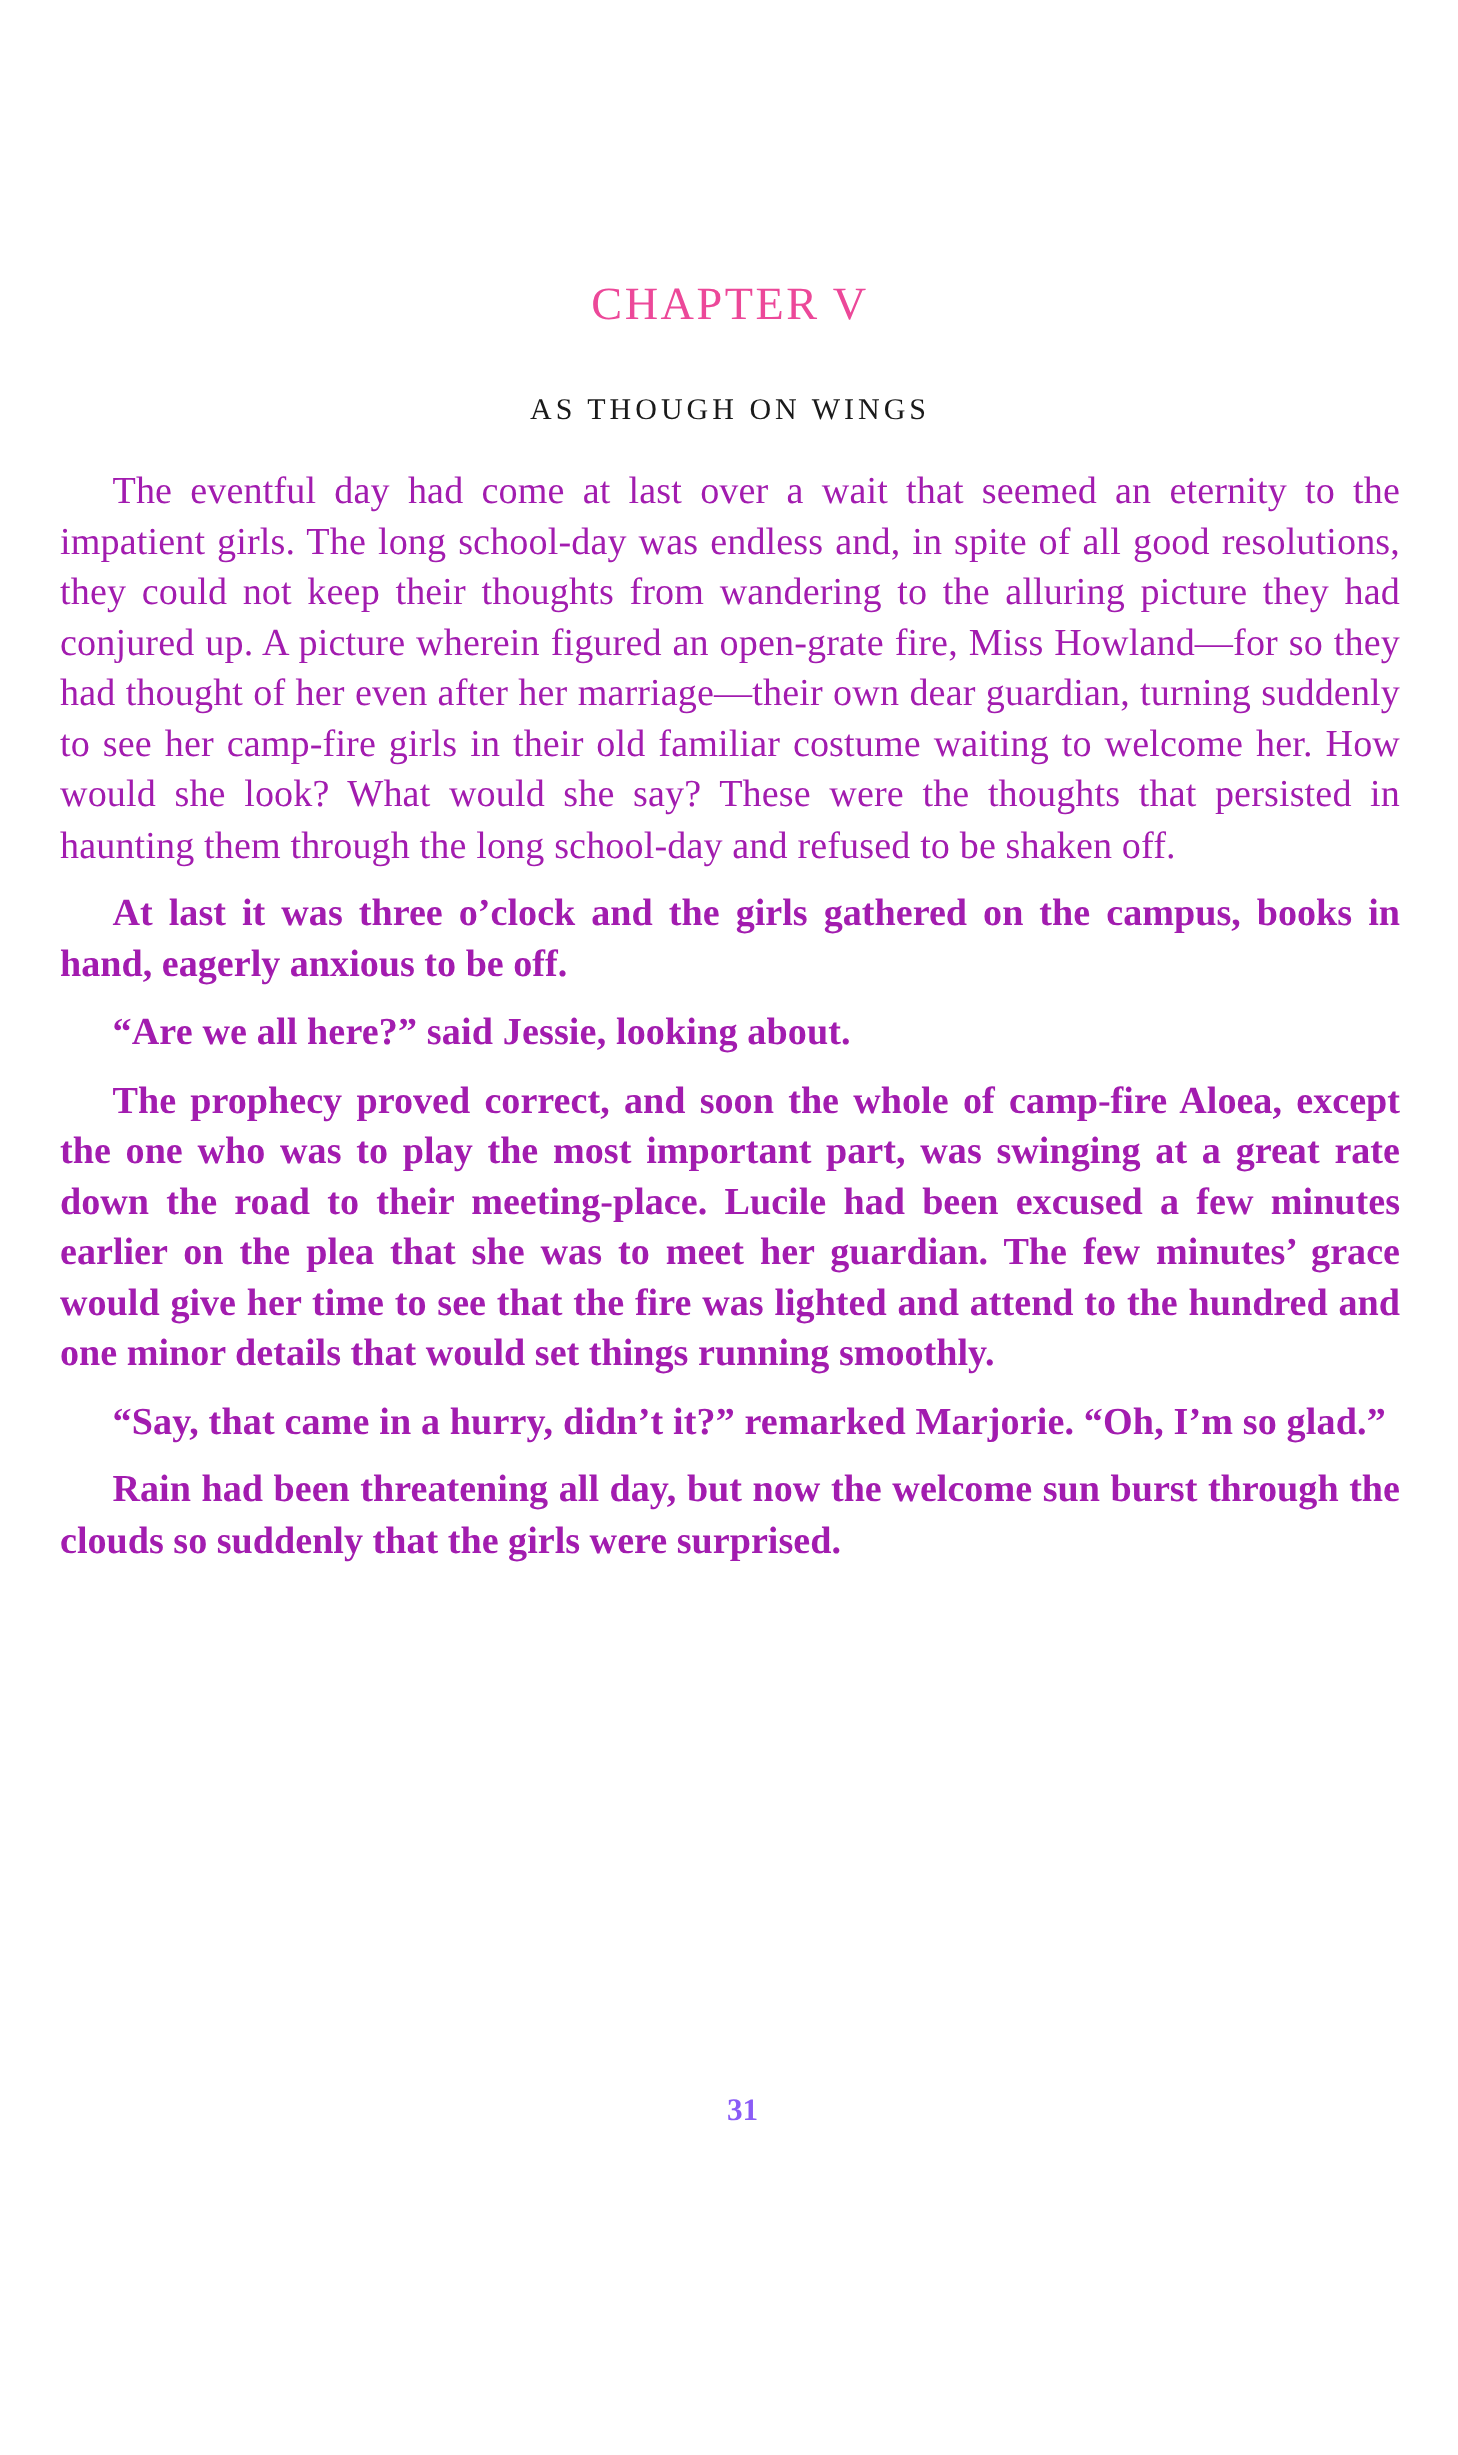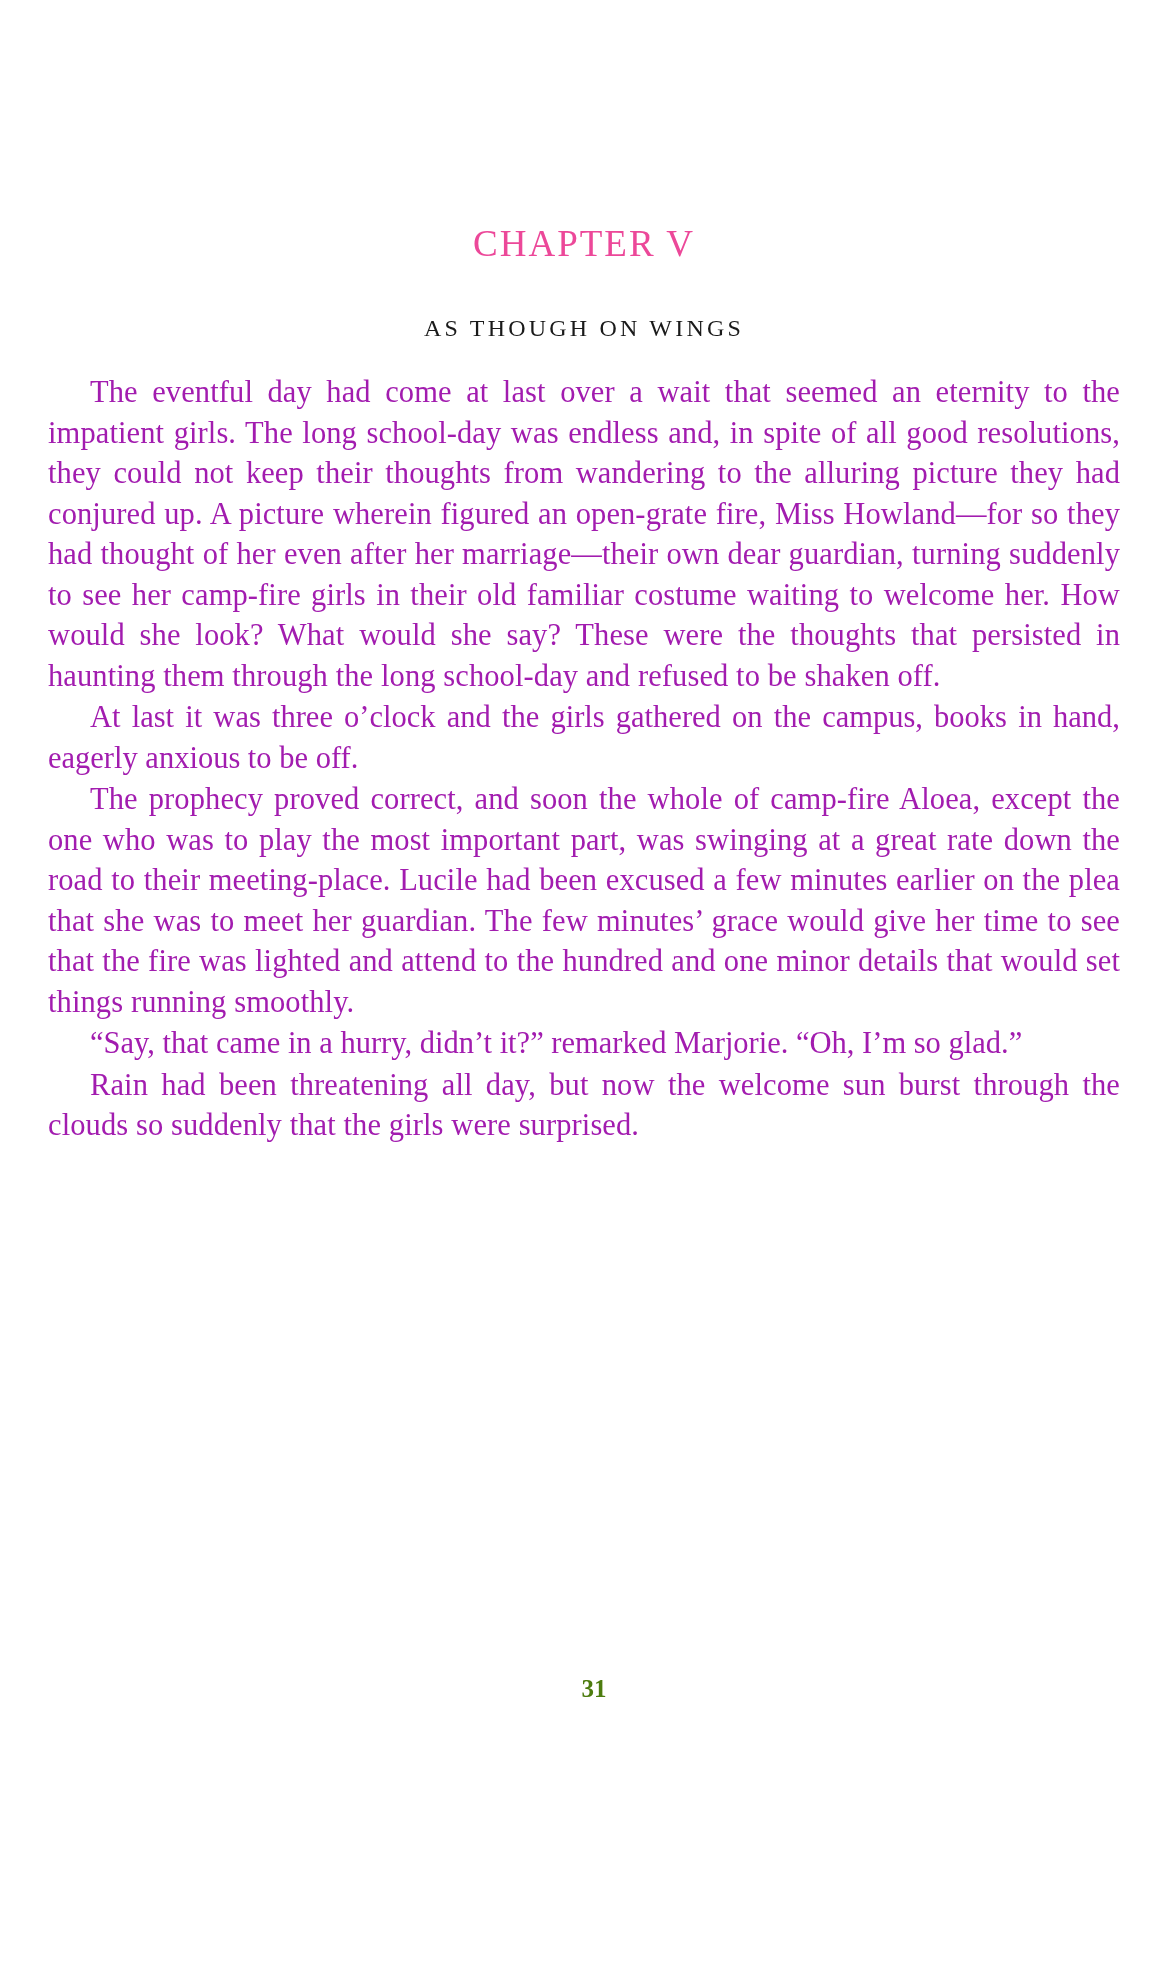--- a/index.html
+++ b/index.html
@@ -49,45 +49,47 @@
     line-height: 40.5px;
     text-align: justify;
     text-justify: inter-word;
     color: #a21caf;
   }
   .body-text p {
     margin: 0;
     text-indent: 42px;
   }
   .body-text p + p {
-    margin-top: 1px;
+    margin-top: 14px;
+    font-weight: bold;
   }
   .page-number {
     position: absolute;
     left: 0;
     right: 0;
     top: 1675px;
     text-align: center;
     font-size: 25px;
     font-weight: bold;
-    color: #4d7c0f;
+    color: #8b5cf6;
     padding-left: 22px;
   }
   
   .body-text p:nth-child(odd) { letter-spacing: 0.1px; }
 </style>
 </head>
 <body>
 
 <div class="page">
   <div class="content">
     <h1 class="chapter-title">CHAPTER V</h1>
     <div class="chapter-subtitle">AS THOUGH ON WINGS</div>
     <div class="body-text">
       <p>The eventful day had come at last over a wait that seemed an eternity to the impatient girls.  The long school-day was endless and, in spite of all good resolutions, they could not keep their thoughts from wandering to the alluring picture they had conjured up.  A picture wherein figured an open-grate fire, Miss Howland—for so they had thought of her even after her marriage—their own dear guardian, turning suddenly to see her camp-fire girls in their old familiar costume waiting to welcome her. How would she look?  What would she say?  These were the thoughts that persisted in haunting them through the long school-day and refused to be shaken off.</p>
       <p>At last it was three o’clock and the girls gathered on the campus, books in hand, eagerly anxious to be off.</p>
+      <p>“Are we all here?” said Jessie, looking about.</p>
       <p>The prophecy proved correct, and soon the whole of camp-fire Aloea, except the one who was to play the most important part, was swinging at a great rate down the road to their meeting-place.  Lucile had been excused a few minutes earlier on the plea that she was to meet her guardian.  The few minutes’ grace would give her time to see that the fire was lighted and attend to the hundred and one minor details that would set things running smoothly.</p>
       <p>“Say, that came in a hurry, didn’t it?” remarked Marjorie.  “Oh, I’m so glad.”</p>
       <p>Rain had been threatening all day, but now the welcome sun burst through the clouds so suddenly that the girls were surprised.</p>
     </div>
   </div>
   <div class="page-number">31</div>
 </div>
 
 </body></html>

